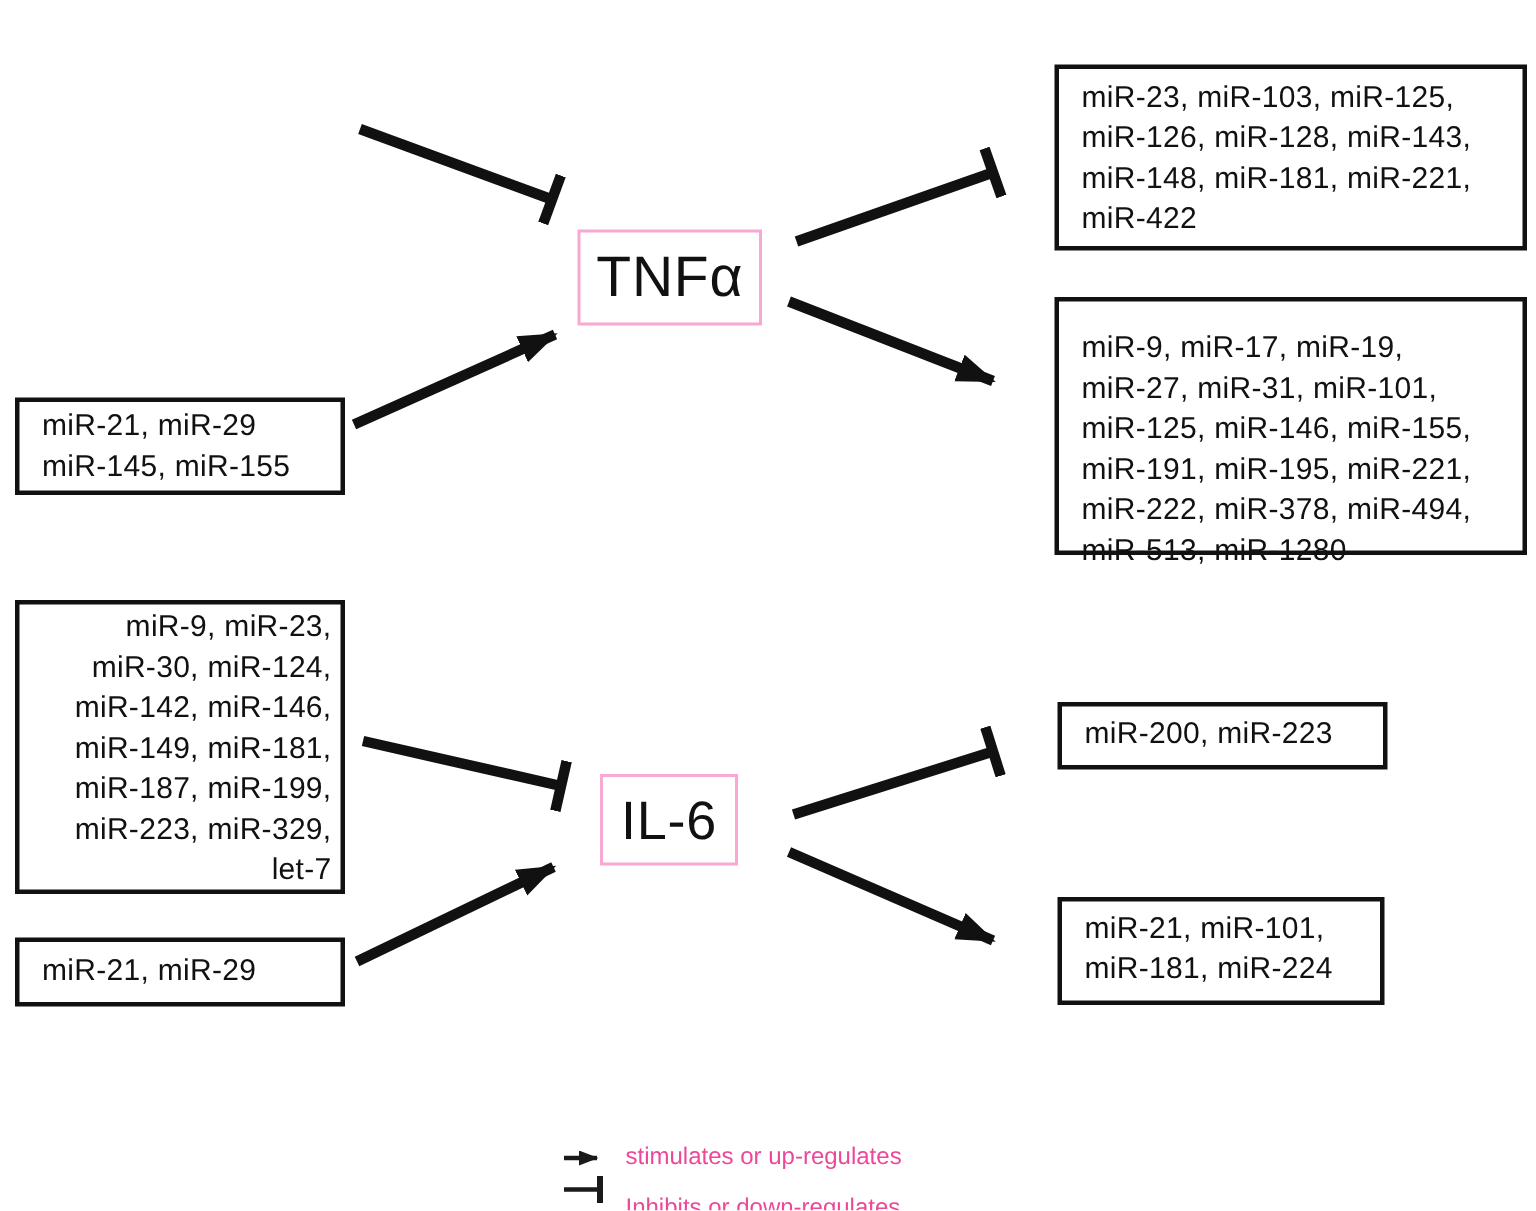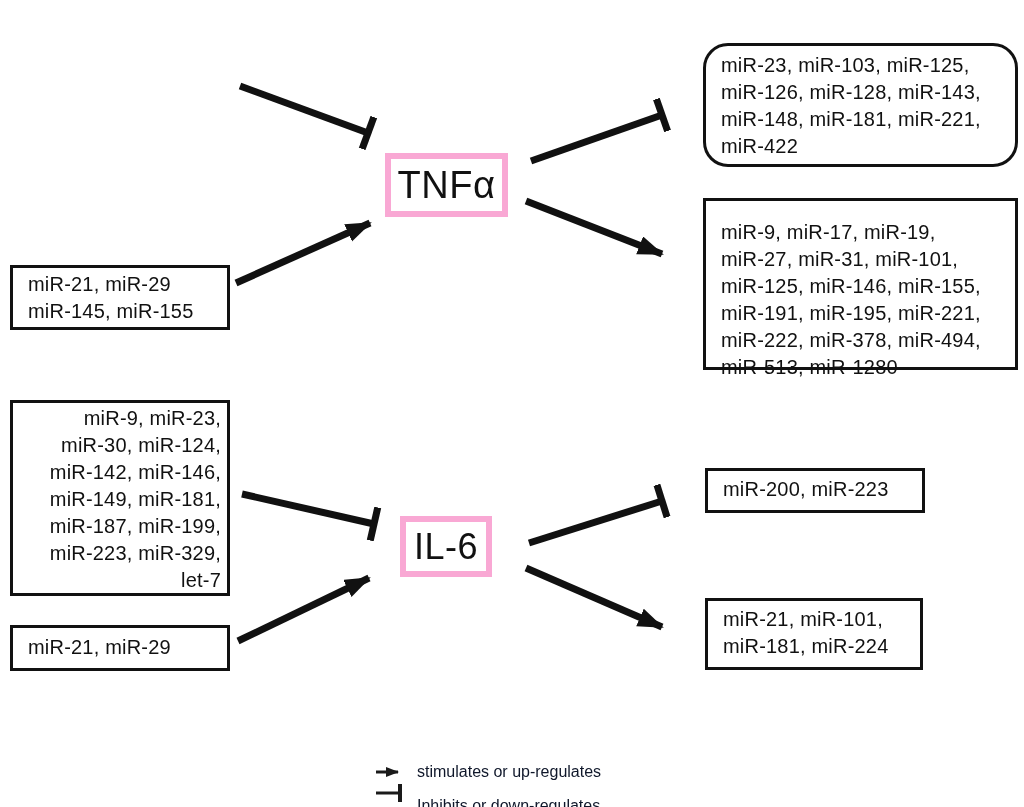--- a/index.html
+++ b/index.html
@@ -23,41 +23,41 @@
     background: #ffffff;
     font-size: 20px;
     line-height: 27px;
     white-space: pre-line;
     padding: 4px 6px 0 15px;
     letter-spacing: 0.2px;
   }
   .hub {
     position: absolute;
     box-sizing: border-box;
-    border: 6px solid #f9a8d4;
+    border: 2px solid #f9a8d4;
     background: #ffffff;
     display: flex;
     align-items: center;
     justify-content: center;
     font-size: 38px;
     letter-spacing: 0.5px;
   }
   #connectors {
     position: absolute;
     left: 0;
     top: 0;
     width: 1024px;
     height: 807px;
     pointer-events: none;
   }
   .legend-label {
     position: absolute;
     font-size: 16px;
     line-height: 18px;
-    color: #0f172a;
+    color: #ec4899;
     white-space: nowrap;
   }
   
   #box-tnfa-inhibitors { padding-top: 8px; }
   #box-il6-inhibitors  { padding-top: 2px; }
   #box-tnfa-stimulators { padding-top: 3px; }
   #box-il6-stimulators { padding-top: 6px; }
   #box-tnfa-down { padding-top: 6px; }
   #box-tnfa-up { padding-top: 18px; }
   #box-il6-down { padding-top: 5px; }
@@ -113,21 +113,21 @@
   <div id="box-il6-stimulators" class="mbox" style="left:10px; top:625px; width:220px; height:46px;">miR-21, miR-29</div>
 
   <div class="hub" style="left:385px; top:153px; width:123px; height:64px;">
     <span>TNFα</span>
   </div>
 
   <div class="hub" style="left:400px; top:516px; width:92px; height:61px; font-size:36px;">
     <span>IL-6</span>
   </div>
 
-  <div id="box-tnfa-down" class="mbox" style="left:703px; top:43px; width:315px; height:124px;border-radius:25px;">miR-23, miR-103, miR-125,
+  <div id="box-tnfa-down" class="mbox" style="left:703px; top:43px; width:315px; height:124px;">miR-23, miR-103, miR-125,
 miR-126, miR-128, miR-143,
 miR-148, miR-181, miR-221,
 miR-422</div>
 
   <div id="box-tnfa-up" class="mbox" style="left:703px; top:198px; width:315px; height:172px;">miR-9, miR-17, miR-19,
 miR-27, miR-31, miR-101,
 miR-125, miR-146, miR-155,
 miR-191, miR-195, miR-221,
 miR-222, miR-378, miR-494,
 miR-513, miR-1280</div>

